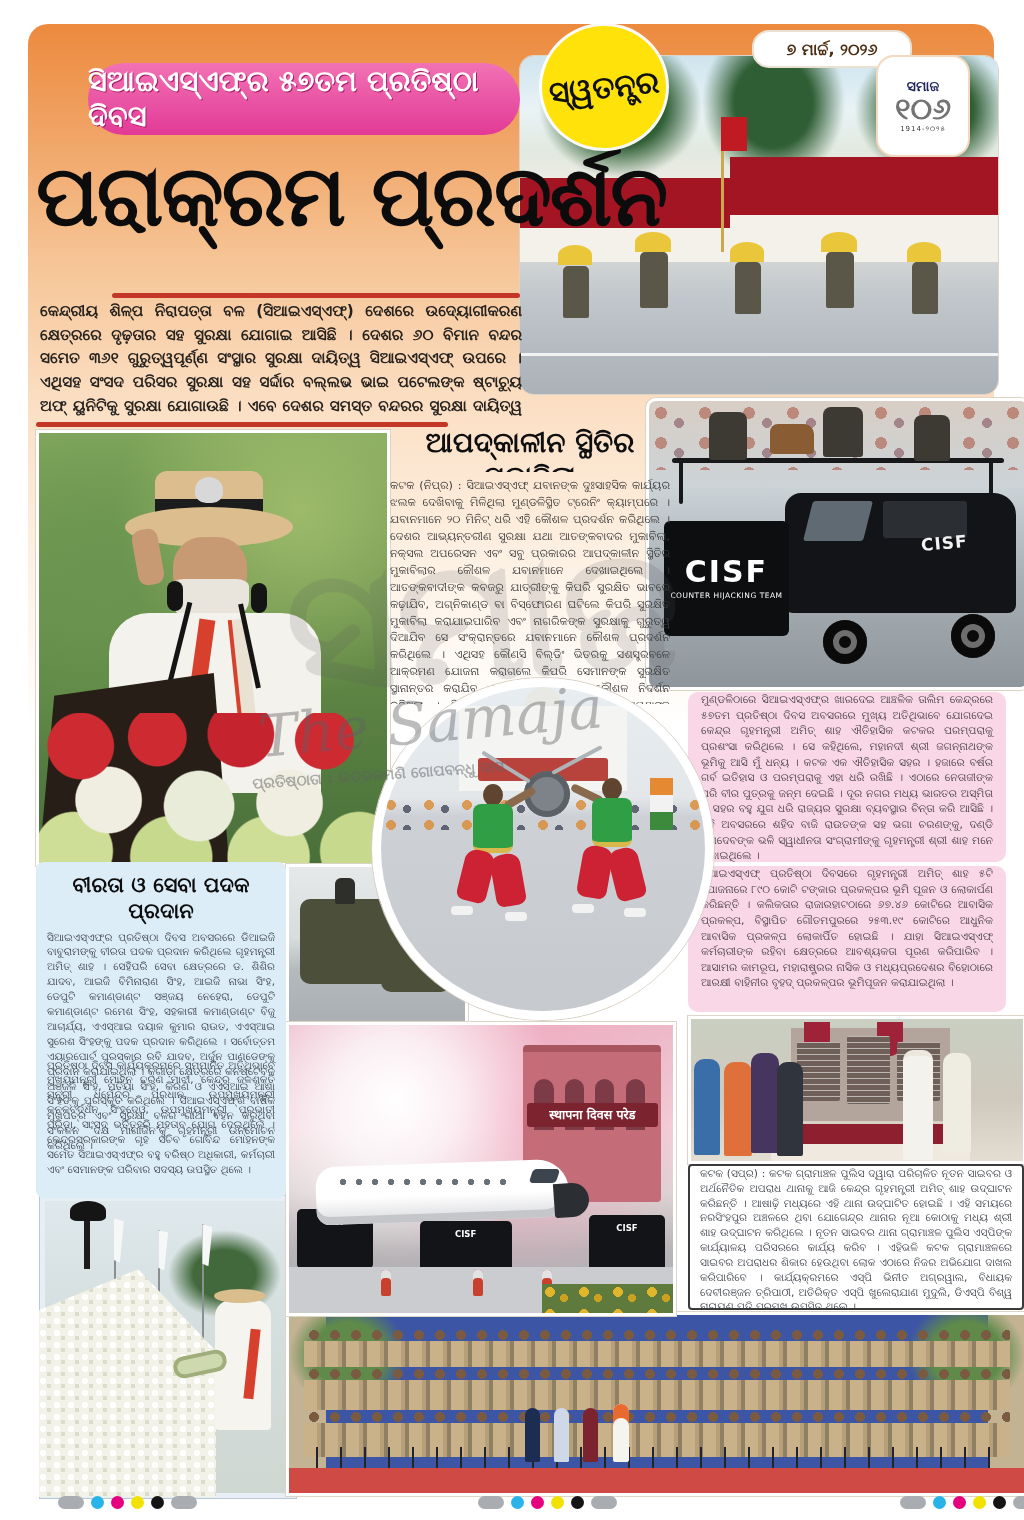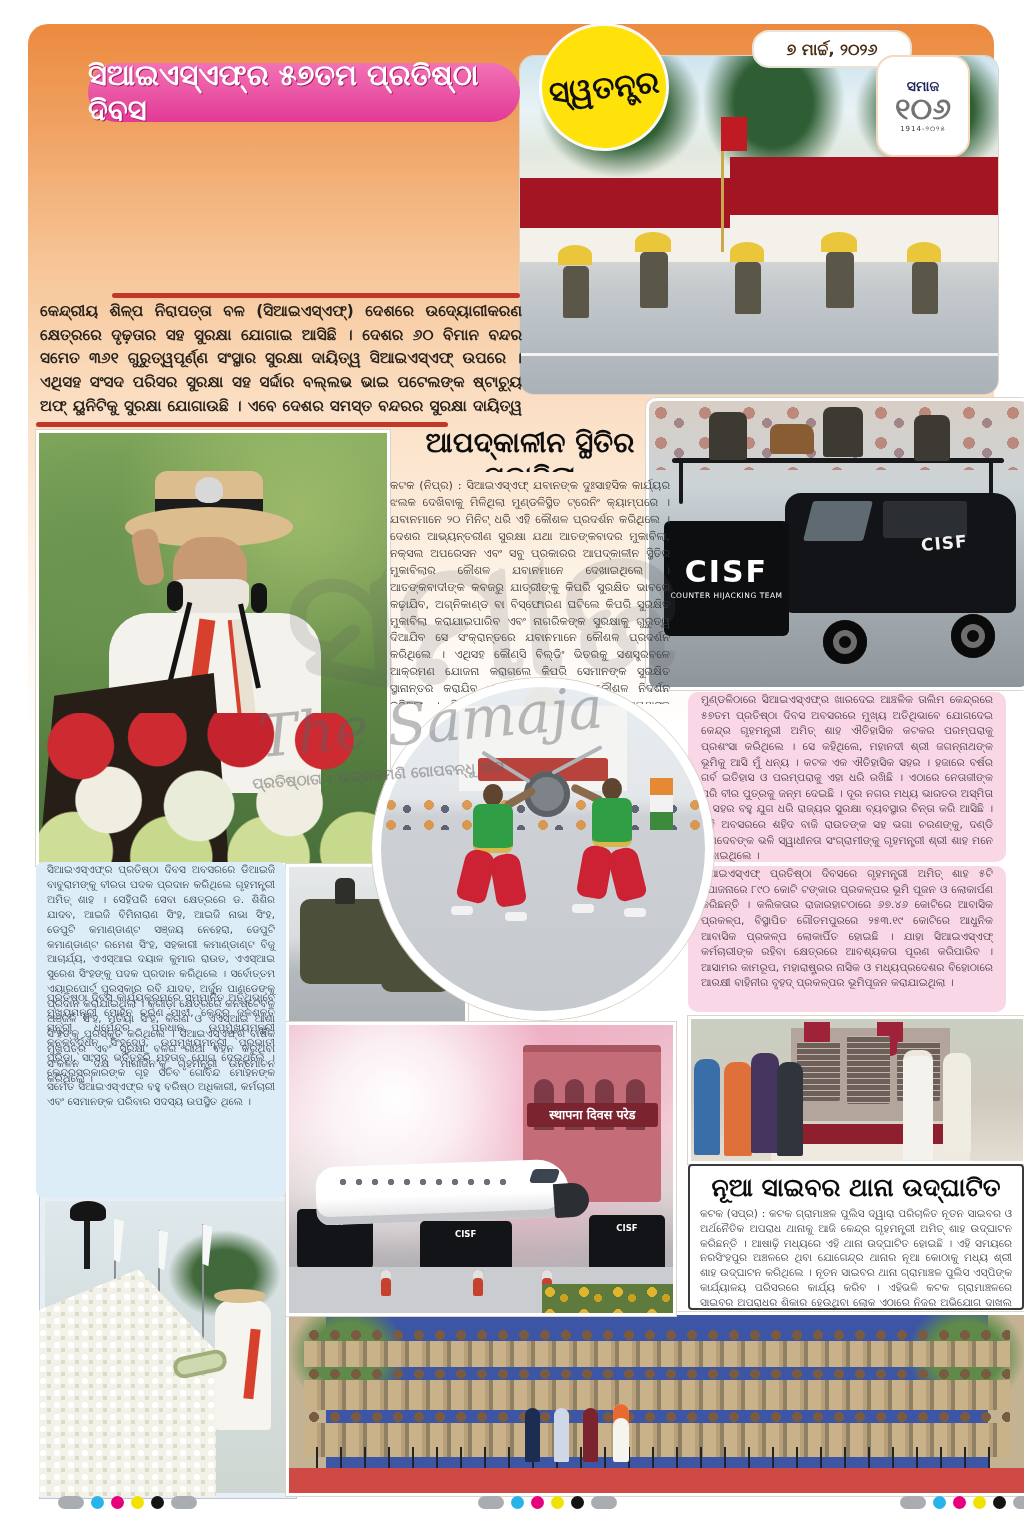--- a/index.html
+++ b/index.html
@@ -17,21 +17,21 @@
     font-size:16px;font-weight:bold;color:#4a2d12;z-index:9;}
   .logo{left:878px;top:57px;width:90px;height:94px;background:#fff;border-radius:16px;
     box-shadow:0 0 0 2px #f3d9bd;display:flex;flex-direction:column;align-items:center;
     justify-content:center;z-index:9;padding:2px 0;}
   .logo .nm{font-size:14px;font-weight:bold;color:#20265c;line-height:1;}
   .logo .num{font-size:30px;font-weight:bold;color:#737373;line-height:1.05;}
   .logo .span{font-size:7px;letter-spacing:1px;color:#333;}
   .badge{left:542px;top:26px;width:124px;height:122px;background:#ffe20a;border-radius:50%;
     box-shadow:0 0 0 3px rgba(255,255,255,.95);display:flex;align-items:center;justify-content:center;
     z-index:8;transform:rotate(-6deg);font-size:31px;font-weight:bold;color:#101010;}
-  .kicker{left:88px;top:63px;width:432px;height:59px;border-radius:36px;
+  .kicker{left:88px;top:63px;width:432px;height:72px;border-radius:36px;
     background:linear-gradient(180deg,#f髓 0%,#e23a96 100%);
     background:linear-gradient(180deg,#f272b4 0%,#e23a96 100%);
     display:flex;align-items:center;justify-content:center;z-index:7;
     font-size:29px;font-weight:bold;color:#fff;text-shadow:1px 1px 0 #a21a66;}
   .headline{left:36px;top:150px;width:600px;height:138px;z-index:7;font-size:84px;font-weight:bold;
     color:#0c0c0c;line-height:1.1;white-space:nowrap;letter-spacing:-2px;overflow:visible;}
 
   
   .rule{background:#c23727;height:5px;border-radius:3px;z-index:6;}
   .rule.top{left:112px;top:293px;width:408px;}
@@ -276,20 +276,21 @@
     <span class="nm">ସମାଜ</span>
     <span class="num">୧୦୬</span>
     <span class="span">1914-୨୦୨୫</span>
   </div>
   <div class="abs badge">
     <span>ସ୍ୱତନ୍ତ୍ର</span>
   </div>
   <div class="abs kicker">
     <span>ସିଆଇଏସ୍‌ଏଫ୍‌ର ୫୭ତମ ପ୍ରତିଷ୍ଠା ଦିବସ</span>
   </div>
+  <div class="abs headline">ପରାକ୍ରମ ପ୍ରଦର୍ଶନ</div>
 
   <div class="abs rule top"></div>
   <div class="abs intro">କେନ୍ଦ୍ରୀୟ ଶିଳ୍ପ ନିରାପତ୍ତା ବଳ (ସିଆଇଏସ୍‌ଏଫ୍) ଦେଶରେ ଉଦ୍ୟୋଗୀକରଣ କ୍ଷେତ୍ରରେ ଦୃଢ଼ତାର ସହ ସୁରକ୍ଷା ଯୋଗାଇ ଆସିଛି । ଦେଶର ୬୦ ବିମାନ ବନ୍ଦର ସମେତ ୩୬୧ ଗୁରୁତ୍ୱପୂର୍ଣ୍ଣ ସଂସ୍ଥାର ସୁରକ୍ଷା ଦାୟିତ୍ୱ ସିଆଇଏସ୍‌ଏଫ୍ ଉପରେ । ଏଥିସହ ସଂସଦ ପରିସର ସୁରକ୍ଷା ସହ ସର୍ଦ୍ଦାର ବଲ୍ଲଭ ଭାଇ ପଟେଲଙ୍କ ଷ୍ଟାଚ୍ୟୁ ଅଫ୍ ୟୁନିଟିକୁ ସୁରକ୍ଷା ଯୋଗାଉଛି । ଏବେ ଦେଶର ସମସ୍ତ ବନ୍ଦରର ସୁରକ୍ଷା ଦାୟିତ୍ୱ ନେବାକୁ ଯାଉଛି । ବିଗତ ୫୬ ବର୍ଷର ଇତିହାସ ମଧ୍ୟରେ ସିଆଇଏସ୍‌ଏଫ୍ ବିଭିନ୍ନ କ୍ଷେତ୍ରରେ ୧୩,୬୦୦ ପଦକ ହାସଲ କରି ସ୍ୱତନ୍ତ୍ର ପରିଚୟ ସୃଷ୍ଟି କରିପାରିଛି ।</div>
   <div class="abs rule bot"></div>
 
   <div class="abs photo ph-shah">
     <div class="hat-top"></div>
     <div class="hat-band"></div>
     <div class="hat-logo"></div>
     <div class="hat-brim"></div>
@@ -332,20 +333,21 @@
   </div>
 
   <div class="abs pinkbox pb1">
     <div class="pb-b">ମୁଣ୍ଡଳିଠାରେ ସିଆଇଏସ୍‌ଏଫ୍‌ର ଖାରଦେଇ ଆଞ୍ଚଳିକ ତାଲିମ କେନ୍ଦ୍ରରେ ୫୭ତମ ପ୍ରତିଷ୍ଠା ଦିବସ ଅବସରରେ ମୁଖ୍ୟ ଅତିଥିଭାବେ ଯୋଗଦେଇ କେନ୍ଦ୍ର ଗୃହମନ୍ତ୍ରୀ ଅମିତ୍ ଶାହ ଐତିହାସିକ କଟକର ପରମ୍ପରାକୁ ପ୍ରଶଂସା କରିଥିଲେ । ସେ କହିଥିଲେ, ମହାନଦୀ ଶ୍ରୀ ଜଗନ୍ନାଥଙ୍କ ଭୂମିକୁ ଆସି ମୁଁ ଧନ୍ୟ । କଟକ ଏକ ଐତିହାସିକ ସହର । ହଜାରେ ବର୍ଷର ଗର୍ବ ଇତିହାସ ଓ ପରମ୍ପରାକୁ ଏହା ଧରି ରଖିଛି । ଏଠାରେ ନେତାଜୀଙ୍କ ପରି ବୀର ପୁତ୍ରକୁ ଜନ୍ମ ଦେଇଛି । ଦୂର ନଗର ମଧ୍ୟ ଭାରତର ଅସ୍ମିତା ଏ ସହର ବହୁ ଯୁଗ ଧରି ରାଜ୍ୟର ସୁରକ୍ଷା ବ୍ୟବସ୍ଥାର ଚିନ୍ତା କରି ଆସିଛି । ଏହି ଅବସରରେ ଶହିଦ ବାଜି ରାଉତଙ୍କ ସହ ଭଗା ଚରଣଙ୍କୁ, ଦଣ୍ଡି ଜଗଦେବଙ୍କ ଭଳି ସ୍ୱାଧୀନତା ସଂଗ୍ରାମୀଙ୍କୁ ଗୃହମନ୍ତ୍ରୀ ଶ୍ରୀ ଶାହ ମନେ ପକାଇଥିଲେ ।</div>
   </div>
   <div class="abs pinkbox pb2">
     <div class="pb-b">ସିଆଇଏସ୍‌ଏଫ୍ ପ୍ରତିଷ୍ଠା ଦିବସରେ ଗୃହମନ୍ତ୍ରୀ ଅମିତ୍ ଶାହ ୫ଟି ଯୋଜନାରେ ୮୯୦ କୋଟି ଟଙ୍କାର ପ୍ରକଳ୍ପର ଭୂମି ପୂଜନ ଓ ଲୋକାର୍ପଣ କରିଛନ୍ତି । କଲିକତାର ରାଜାରହାଟଠାରେ ୬୭.୪୬ କୋଟିରେ ଆବାସିକ ପ୍ରକଳ୍ପ, ବିସ୍ଥାପିତ ଗୌତମପୁରରେ ୨୫୩.୧୯ କୋଟିରେ ଆଧୁନିକ ଆବାସିକ ପ୍ରକଳ୍ପ ଲୋକାର୍ପିତ ହୋଇଛି । ଯାହା ସିଆଇଏସ୍‌ଏଫ୍ କର୍ମଚାରୀଙ୍କ ରହିବା କ୍ଷେତ୍ରରେ ଆବଶ୍ୟକତା ପୂରଣ କରିପାରିବ । ଆସାମର କାମରୂପ, ମହାରାଷ୍ଟ୍ରର ନାସିକ ଓ ମଧ୍ୟପ୍ରଦେଶର ବିହୋଠାରେ ଆରକ୍ଷୀ ବାହିନୀର ବୃହଦ୍ ପ୍ରକଳ୍ପର ଭୂମିପୂଜନ କରାଯାଇଥିଲା ।</div>
   </div>
 
   <div class="abs bluebox">
+    <div class="bb-h">ବୀରତା ଓ ସେବା ପଦକ ପ୍ରଦାନ</div>
     <div class="bb-b" style="height:128px;">ସିଆଇଏସ୍‌ଏଫ୍‌ର ପ୍ରତିଷ୍ଠା ଦିବସ ଅବସରରେ ଡିଆଇଜି ବାବୁରାମଙ୍କୁ ବୀରତା ପଦକ ପ୍ରଦାନ କରିଥିଲେ ଗୃହମନ୍ତ୍ରୀ ଅମିତ୍ ଶାହ । ସେହିପରି ସେବା କ୍ଷେତ୍ରରେ ଡ. ଶିଶିର ଯାଦବ, ଆଇଜି ବିମିନାରାଣ ସିଂହ, ଆଇଜି ନାଭା ସିଂହ, ଡେପୁଟି କମାଣ୍ଡାଣ୍ଟ ସଞ୍ଜୟ ନେହେରା, ଡେପୁଟି କମାଣ୍ଡାଣ୍ଟ ରମେଶ ସିଂହ, ସହକାରୀ କମାଣ୍ଡାଣ୍ଟ ବିଜୁ ଆଚାର୍ଯ୍ୟ, ଏଏସ୍‌ଆଇ ଦୟାଳ କୁମାର ରାଉତ, ଏଏସ୍‌ଆଇ ସୁରେଶ ସିଂହଙ୍କୁ ପଦକ ପ୍ରଦାନ କରିଥିଲେ । ସର୍ବୋତ୍ତମ ଏୟାରପୋର୍ଟ ପୁରସ୍କାର ରବି ଯାଦବ, ଅର୍ଜୁନ ପାଣ୍ଡେଙ୍କୁ ପ୍ରଦାନ କରାଯାଇଥିଲା । କ୍ରୀଡ଼ା କ୍ଷେତ୍ରରେ କନଷ୍ଟେବଳ ଅଞ୍ଜଳି ସିଂହ, ମତିୟା ସିଂହ, କିରଣ ଓ ଏଏସ୍‌ଆଇ ଆଶା ସିଂହଙ୍କୁ ପୁରସ୍କୃତ କରିଥିଲେ । ସିଆଇଏସ୍‌ଏଫ୍‌ର ବାର୍ଷିକ ମୁଖପତ୍ର ଏବଂ ସୁରକ୍ଷା ବଳର ଗାଥା ବହନ କରୁଥିବା ସଂକଳନ 'ଦକ୍ଷ ମାଗାଜିନ'କୁ ଗୃହମନ୍ତ୍ରୀ ଉନ୍ମୋଚନ କରିଥିଲେ ।</div>
     <div class="bb-b" style="height:104px;">ପ୍ରତିଷ୍ଠା ଦିବସ କାର୍ଯ୍ୟକ୍ରମରେ ସମ୍ମାନିତ ଅତିଥିଭାବେ ମୁଖ୍ୟମନ୍ତ୍ରୀ ମୋହନ ଚରଣ ମାଝୀ, କେନ୍ଦ୍ର ଜଳଶକ୍ତି ମନ୍ତ୍ରୀ ଧର୍ମେନ୍ଦ୍ର ପ୍ରଧାନ, ଉପମୁଖ୍ୟମନ୍ତ୍ରୀ କନକବର୍ଦ୍ଧନ ସିଂହଦେଓ, ଉପମୁଖ୍ୟମନ୍ତ୍ରୀ ପ୍ରଭାତୀ ପରିଡ଼ା, ସାଂସଦ ଭର୍ତ୍ତୃହରି ମହତାବ ଯୋଗ ଦେଇଥିଲେ । କେନ୍ଦ୍ରସରକାରଙ୍କ ଗୃହ ସଚିବ ଗୋବିନ୍ଦ ମୋହନଙ୍କ ସମେତ ସିଆଇଏସ୍‌ଏଫ୍‌ର ବହୁ ବରିଷ୍ଠ ଅଧିକାରୀ, କର୍ମଚାରୀ ଏବଂ ସେମାନଙ୍କ ପରିବାର ସଦସ୍ୟ ଉପସ୍ଥିତ ଥିଲେ ।</div>
   </div>
 
   <div class="abs photo ph-vehicles">
     <div class="camo" style="left:6%;top:18%;width:58%;height:48%;"></div>
     <div class="camo" style="left:52%;top:34%;width:40%;height:36%;"></div>
     <div class="rider" style="left:26%;top:6%;width:20px;height:26px;"></div>
     <div class="road-line" style="left:8%;bottom:8%;width:70%;height:3px;"></div>
   </div>
@@ -420,21 +422,20 @@
     <div class="s-base"></div>
     <div class="s-fig" style="left:1%;top:28%;width:26px;height:96px;background:#3a6ea8;"></div>
     <div class="s-fig" style="left:10%;top:30%;width:28px;height:94px;background:#e0703a;"></div>
     <div class="s-fig" style="left:18%;top:24%;width:28px;height:100px;background:#46355e;"></div>
     <div class="s-fig" style="left:26%;top:30%;width:26px;height:94px;background:#30343c;"></div>
     <div class="s-fig" style="left:64%;top:22%;width:30px;height:104px;background:#f4f2ec;border-top:6px solid #ece8dd;"></div>
     <div class="s-fig" style="left:76%;top:24%;width:28px;height:100px;background:#efece2;"></div>
   </div>
 
   <div class="abs cyberbox">
-    <div class="cy-h">ନୂଆ ସାଇବର ଥାନା ଉଦ୍‌ଘାଟିତ</div>
     <div class="cy-b">କଟକ (ସପ୍ର) : କଟକ ଗ୍ରାମାଞ୍ଚଳ ପୁଲିସ ଦ୍ୱାରା ପରିଚାଳିତ ନୂତନ ସାଇବର ଓ ଅର୍ଥନୈତିକ ଅପରାଧ ଥାନାକୁ ଆଜି କେନ୍ଦ୍ର ଗୃହମନ୍ତ୍ରୀ ଅମିତ୍ ଶାହ ଉଦ୍‌ଘାଟନ କରିଛନ୍ତି । ଆଷାଢ଼ି ମଧ୍ୟରେ ଏହି ଥାନା ଉଦ୍‌ଘାଟିତ ହୋଇଛି । ଏହି ସମୟରେ ନରସିଂହପୁର ଅଞ୍ଚଳରେ ଥିବା ଯୋଗେନ୍ଦ୍ର ଥାନାର ନୂଆ କୋଠାକୁ ମଧ୍ୟ ଶ୍ରୀ ଶାହ ଉଦ୍‌ଘାଟନ କରିଥିଲେ । ନୂତନ ସାଇବର ଥାନା ଗ୍ରାମାଞ୍ଚଳ ପୁଲିସ ଏସ୍‌ପିଙ୍କ କାର୍ଯ୍ୟାଳୟ ପରିସରରେ କାର୍ଯ୍ୟ କରିବ । ଏହିଭଳି କଟକ ଗ୍ରାମାଞ୍ଚଳରେ ସାଇବର ଅପରାଧର ଶିକାର ହେଉଥିବା ଲୋକ ଏଠାରେ ନିଜର ଅଭିଯୋଗ ଦାଖଲ କରିପାରିବେ । କାର୍ଯ୍ୟକ୍ରମରେ ଏସ୍‌ପି ଭିନୀତ ଅଗ୍ରୱାଲ, ବିଧାୟକ ଦେବୀରଞ୍ଜନ ତ୍ରିପାଠୀ, ଅତିରିକ୍ତ ଏସ୍‌ପି ଖୁଲେରାଯାଣ ମୁଦୁଲି, ଡିଏସ୍‌ପି ବିଶ୍ୱ ନାରାୟଣ ପତି ପ୍ରମୁଖ ଉପସ୍ଥିତ ଥିଲେ ।</div>
   </div>
 
   <div class="abs ph-memorial">
     <div class="m-palm" style="right:4%;top:10%;width:46%;height:30%;"></div>
     <div class="m-flagpole" style="left:28%;top:6%;height:50%;"></div>
     <div class="m-flag" style="left:28%;top:6%;height:44px;"></div>
     <div class="m-flagpole" style="left:46%;top:10%;height:46%;"></div>
     <div class="m-flag" style="left:46%;top:10%;height:40px;"></div>
     <div class="m-flagpole" style="left:64%;top:8%;height:48%;"></div>

